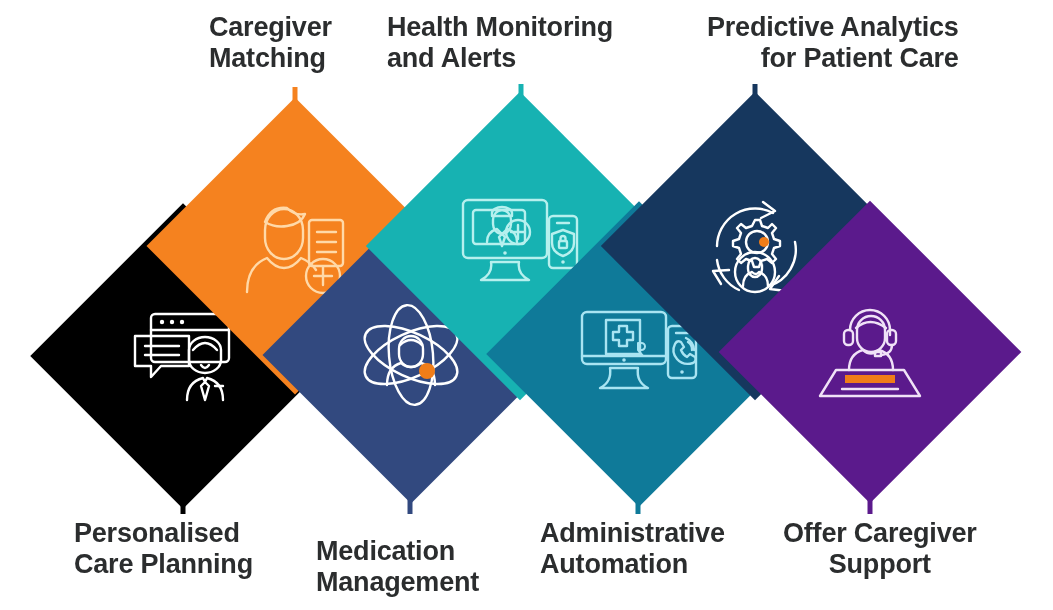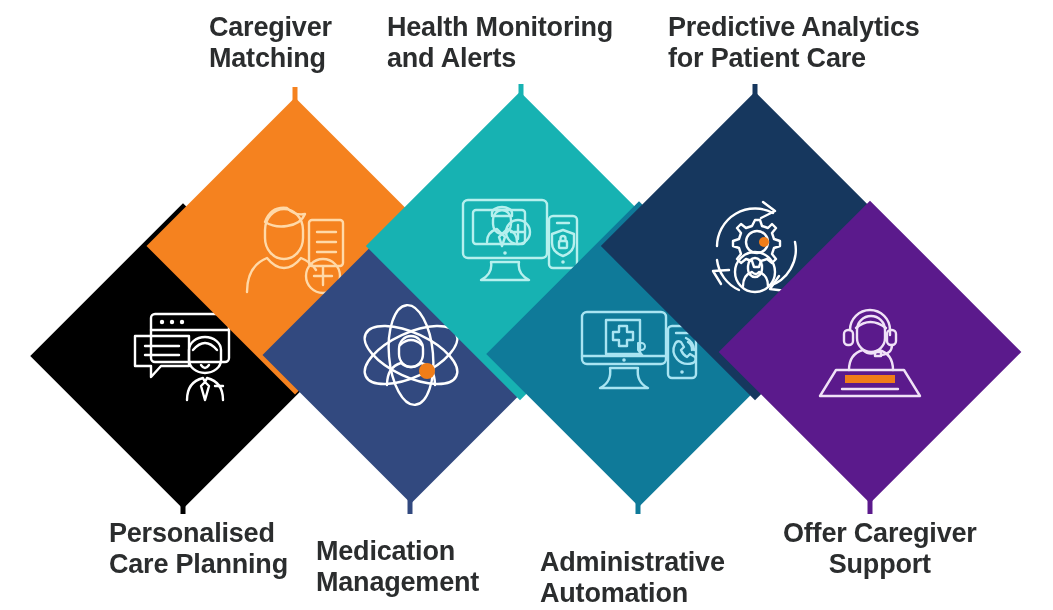--- a/index.html
+++ b/index.html
@@ -198,27 +198,27 @@
           <path d="M57 50 h6 v4 h-6 z"></path>
           <path d="M39 28 a14 14 0 0 1 28 0 v8 a14 14 0 0 1 -28 0 z"></path>
           <path d="M38 26 q14 -12 30 0"></path>
           <path d="M31 68 q0 -16 14 -20 q8 7 16 0 q14 4 14 20"></path>
           <path d="M18 68 h68 l16 26 h-100 z"></path>
           <rect x="27" y="73" width="50" height="8" fill="#f07d18" stroke="none"></rect>
           <line x1="24" y1="87" x2="80" y2="87"></line>
         </svg>
       </span>
     </div>
-    <div class="label" style="left: 74px; top: 518px; margin-left: 35px;">Personalised
+    <div class="label" style="left: 74px; top: 518px;">Personalised
 Care Planning</div>
     <div class="label" style="left: 209px; top: 12px;">Caregiver
 Matching</div>
     <div class="label" style="left: 316px; top: 536px;">Medication
 Management</div>
     <div class="label" style="left: 387px; top: 12px;">Health Monitoring
 and Alerts</div>
-    <div class="label" style="left: 540px; top: 518px; margin-top: 29px;">Administrative
+    <div class="label" style="left: 540px; top: 518px;">Administrative
 Automation</div>
-    <div class="label" style="left: 668px; top: 12px;">Predictive Analytics
+    <div class="label" style="left: 707px; top: 12px; text-align: right;">Predictive Analytics
 for Patient Care</div>
     <div class="label" style="left: 783px; top: 518px; text-align: center;">Offer Caregiver
 Support</div>
   </div>
 
 </body></html>

